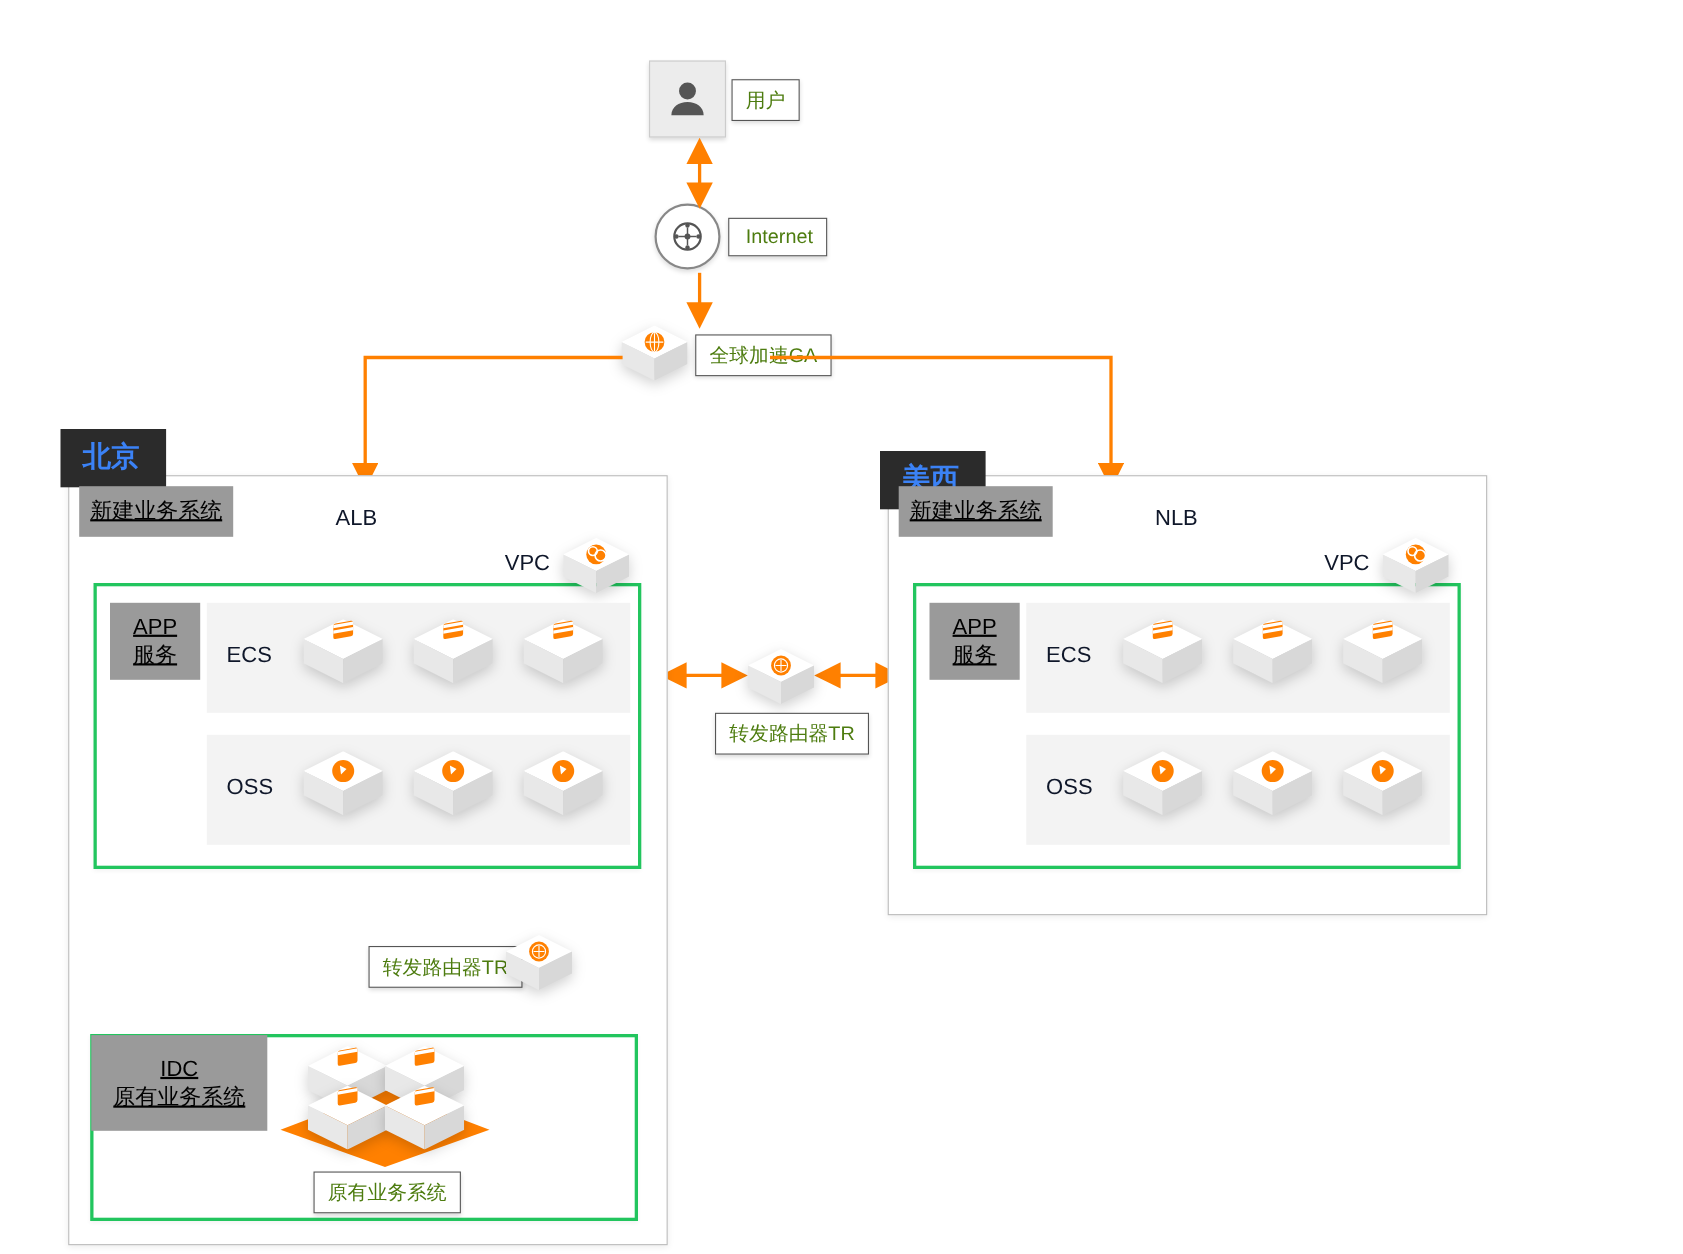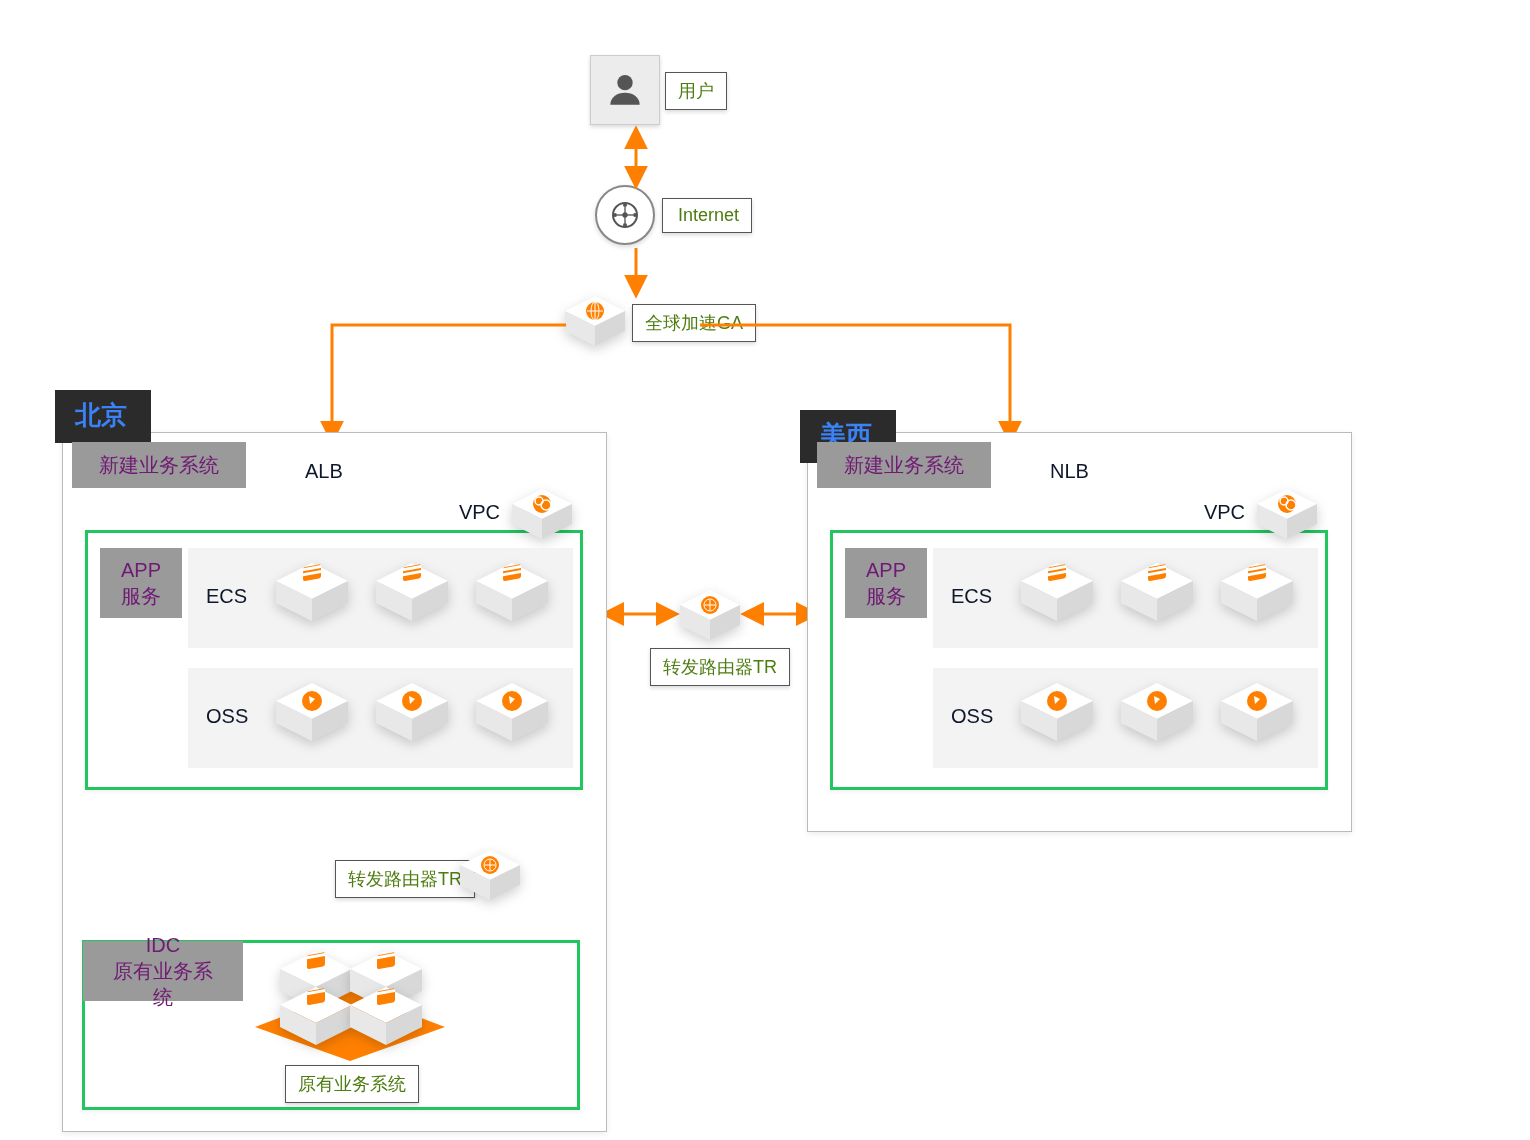--- a/index.html
+++ b/index.html
@@ -27,28 +27,29 @@
     display: inline-block;
     font-weight: bold;
   }
   .region-frame {
     border: 1px solid #bbb;
     background: rgba(255,255,255,0.0);
     box-shadow: 0 2px 6px rgba(0,0,0,0.08);
   }
   .gray-label {
     background: #9a9a9a;
-    color: #701a75;
+    color: #000000;
     font-size: 20px;
-    padding: 10px 27px;
+    padding: 10px 10px;
     display: inline-flex;
     align-items: center;
     justify-content: center;
     text-align: center;
     line-height: 1.3;
+    text-decoration: underline;
   }
   .section {
     border: 3px solid #22c55e;
     background: #fff;
     box-shadow: 0 2px 4px rgba(0,0,0,0.05);
   }
   .row-bg {
     background: #f3f3f3;
   }
   .black-text { color: #0f172a; font-size: 20px; }
@@ -193,21 +194,21 @@
 
 <div class="abs label-box" style="left:335px;top:860px;z-index:3">转发路由器TR</div>
 <svg class="abs cube" width="60" height="50" style="left:460px;top:850px;z-index:3">
     <use href="#cube"></use>
     <circle cx="30" cy="15" r="9" fill="#ff8000"></circle>
     <circle cx="30" cy="15" r="6" fill="none" stroke="#fff"></circle>
     <path d="M25 15h10M30 10v10" stroke="#fff"></path>
   </svg>
 
 <div class="abs section" style="left:82px;top:940px;width:498px;height:170px;z-index:3">
-  <div class="abs gray-label" style="left:-2px;top:-2px;white-space:pre-line;width:160px;height:60px">IDC
+  <div class="abs gray-label" style="left:-2px;top:-2px;white-space:pre-line;width:160px;height:87px">IDC
 原有业务系统</div>
 
   <svg class="abs" width="230" height="110" style="left:150px;top:10px">
     <polygon points="115,38 210,74 115,108 20,74" fill="#ff8000"></polygon>
   </svg>
   <svg class="abs cube" width="72" height="58" style="left:195px;top:8px">
       <use href="#cube-lg"></use>
       <rect x="27" y="9" width="18" height="14" rx="2" fill="#ff8000" transform="skewY(-10)"></rect>
       <rect x="27" y="10" width="18" height="3" fill="#fff" transform="skewY(-10)"></rect>
     </svg>

